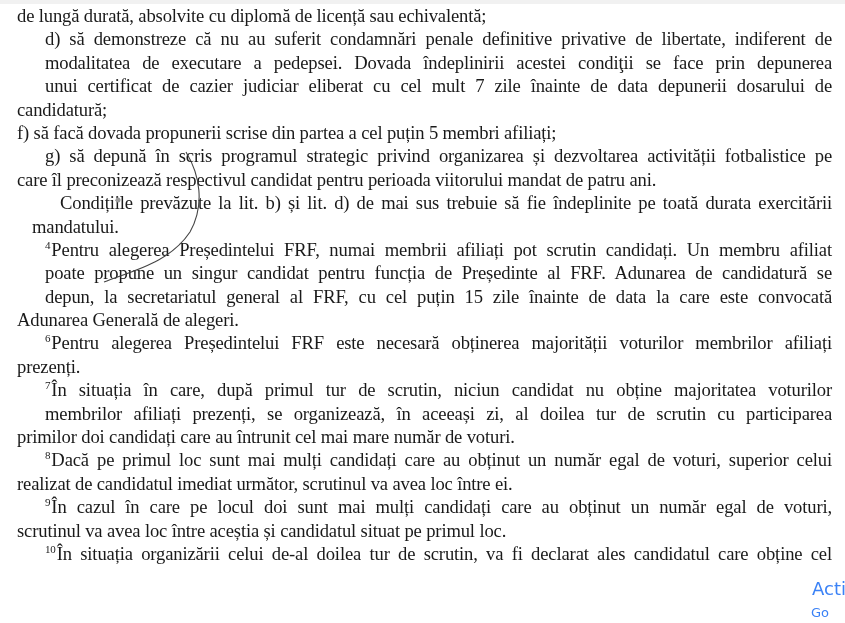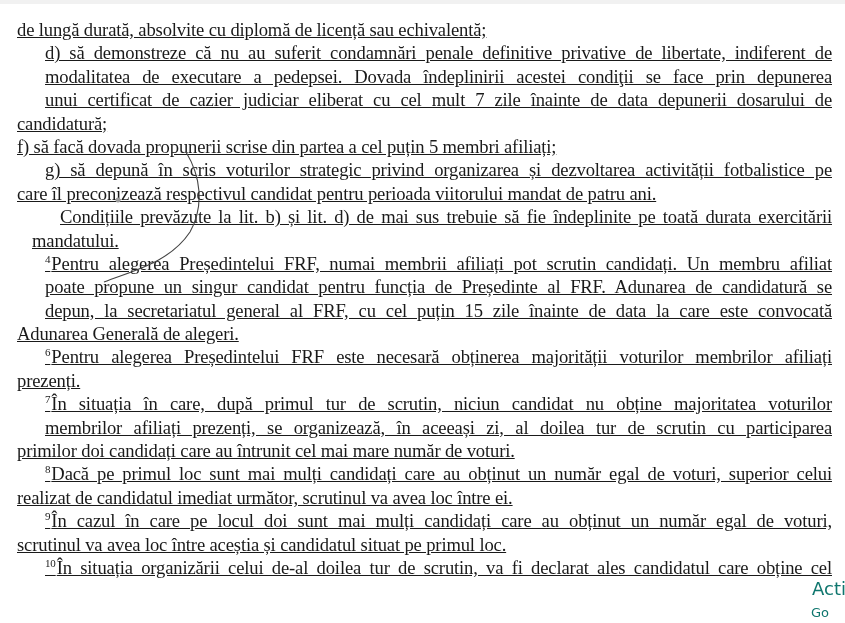--- a/index.html
+++ b/index.html
@@ -3,47 +3,47 @@
   <meta charset="utf-8">
   <style>
     html, body { margin: 0; padding: 0; }
     body {
       width: 845px; height: 623px; overflow: hidden; position: relative;
       background: #ffffff;
       font-family: "Liberation Serif", "DejaVu Serif", serif;
       color: #1a1a1a;
     }
     .topband { position: absolute; left: 0; top: 0; width: 845px; height: 4px; background: #f1f1f1; }
-    .page { position: absolute; left: 17px; top: 18px; width: 815px; text-decoration: underline; }
+    .page { position: absolute; left: 17px; top: 4px; width: 815px; }
     .ln {
       font-size: 18.6px; line-height: 23.4px; height: 23.4px;
       white-space: nowrap; letter-spacing: -0.15px;
     }
     .just { text-align: justify; text-align-last: justify; margin-left: 28px; }
     .ind { padding-left: 15px; }
     sup { font-size: 11px; line-height: 0; vertical-align: 7px; margin-right: 1px; }
     .penmark { position: absolute; left: 0; top: 0; pointer-events: none; }
-    .watermark { position: absolute; color: #0f766e; font-family: "DejaVu Sans", sans-serif; }
+    .watermark { position: absolute; color: #3b82f6; font-family: "DejaVu Sans", sans-serif; }
     .wm1 { left: 812px; top: 578px; font-size: 18px; }
     .wm2 { left: 811px; top: 605px; font-size: 13px; }
   </style>
 </head>
 <body>
 
 <div class="topband"></div>
 
 <div class="page" id="page">
 
 <div class="ln"><span>de lungă durată, absolvite cu diplomă de licență sau echivalentă;</span></div>
     <div class="ln just"><span>d) să demonstreze că nu au suferit condamnări penale definitive privative de libertate, indiferent de</span></div>
     <div class="ln just"><span>modalitatea de executare a pedepsei. Dovada îndeplinirii acestei condiţii se face prin depunerea</span></div>
     <div class="ln just"><span>unui certificat de cazier judiciar eliberat cu cel mult 7 zile înainte de data depunerii dosarului de</span></div>
     <div class="ln"><span>candidatură;</span></div>
     <div class="ln"><span>f) să facă dovada propunerii scrise din partea a cel puțin 5 membri afiliați;</span></div>
-    <div class="ln just"><span>g) să depună în scris voturilor strategic privind organizarea și dezvoltarea activității fotbalistice pe</span></div>
+    <div class="ln just"><span>g) să depună în scris programul strategic privind organizarea și dezvoltarea activității fotbalistice pe</span></div>
     <div class="ln"><span>care îl preconizează respectivul candidat pentru perioada viitorului mandat de patru ani.</span></div>
     <div class="ln just ind"><span>Condițiile prevăzute la lit. b) și lit. d) de mai sus trebuie să fie îndeplinite pe toată durata exercitării</span></div>
     <div class="ln ind"><span>mandatului.</span></div>
     <div class="ln just"><sup>4</sup><span>Pentru alegerea Președintelui FRF, numai membrii afiliați pot scrutin candidați. Un membru afiliat</span></div>
     <div class="ln just"><span>poate propune un singur candidat pentru funcția de Președinte al FRF. Adunarea de candidatură se</span></div>
     <div class="ln just"><span>depun, la secretariatul general al FRF, cu cel puțin 15 zile înainte de data la care este convocată</span></div>
     <div class="ln"><span>Adunarea Generală de alegeri.</span></div>
     <div class="ln just"><sup>6</sup><span>Pentru alegerea Președintelui FRF este necesară obținerea majorității voturilor membrilor afiliați</span></div>
     <div class="ln"><span>prezenți.</span></div>
     <div class="ln just"><sup>7</sup><span>În situația în care, după primul tur de scrutin, niciun candidat nu obține majoritatea voturilor</span></div>

